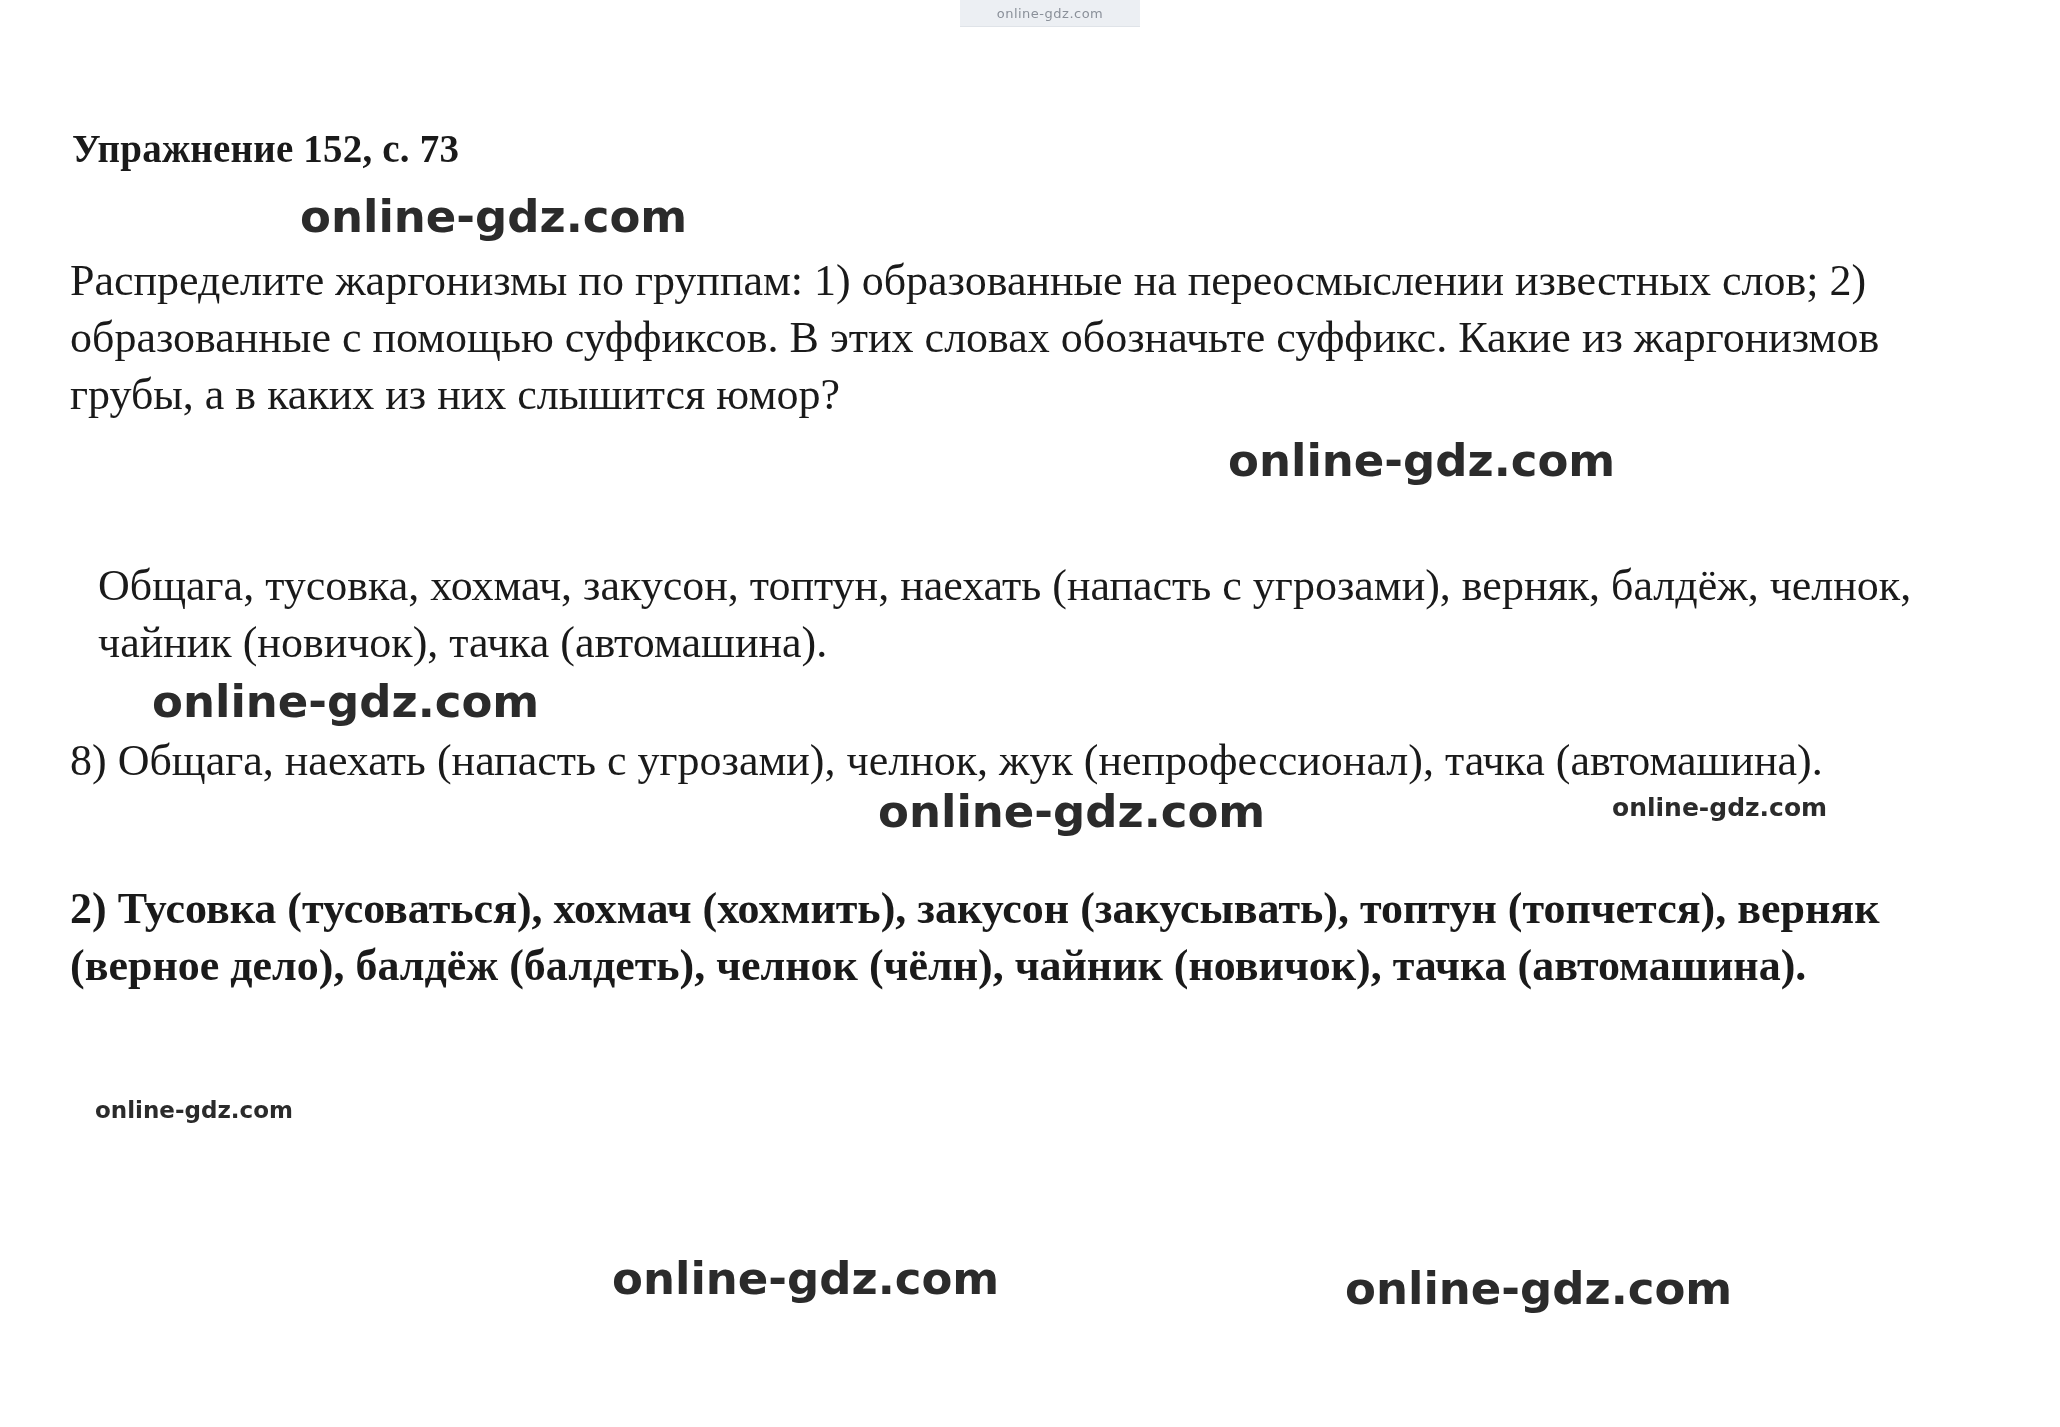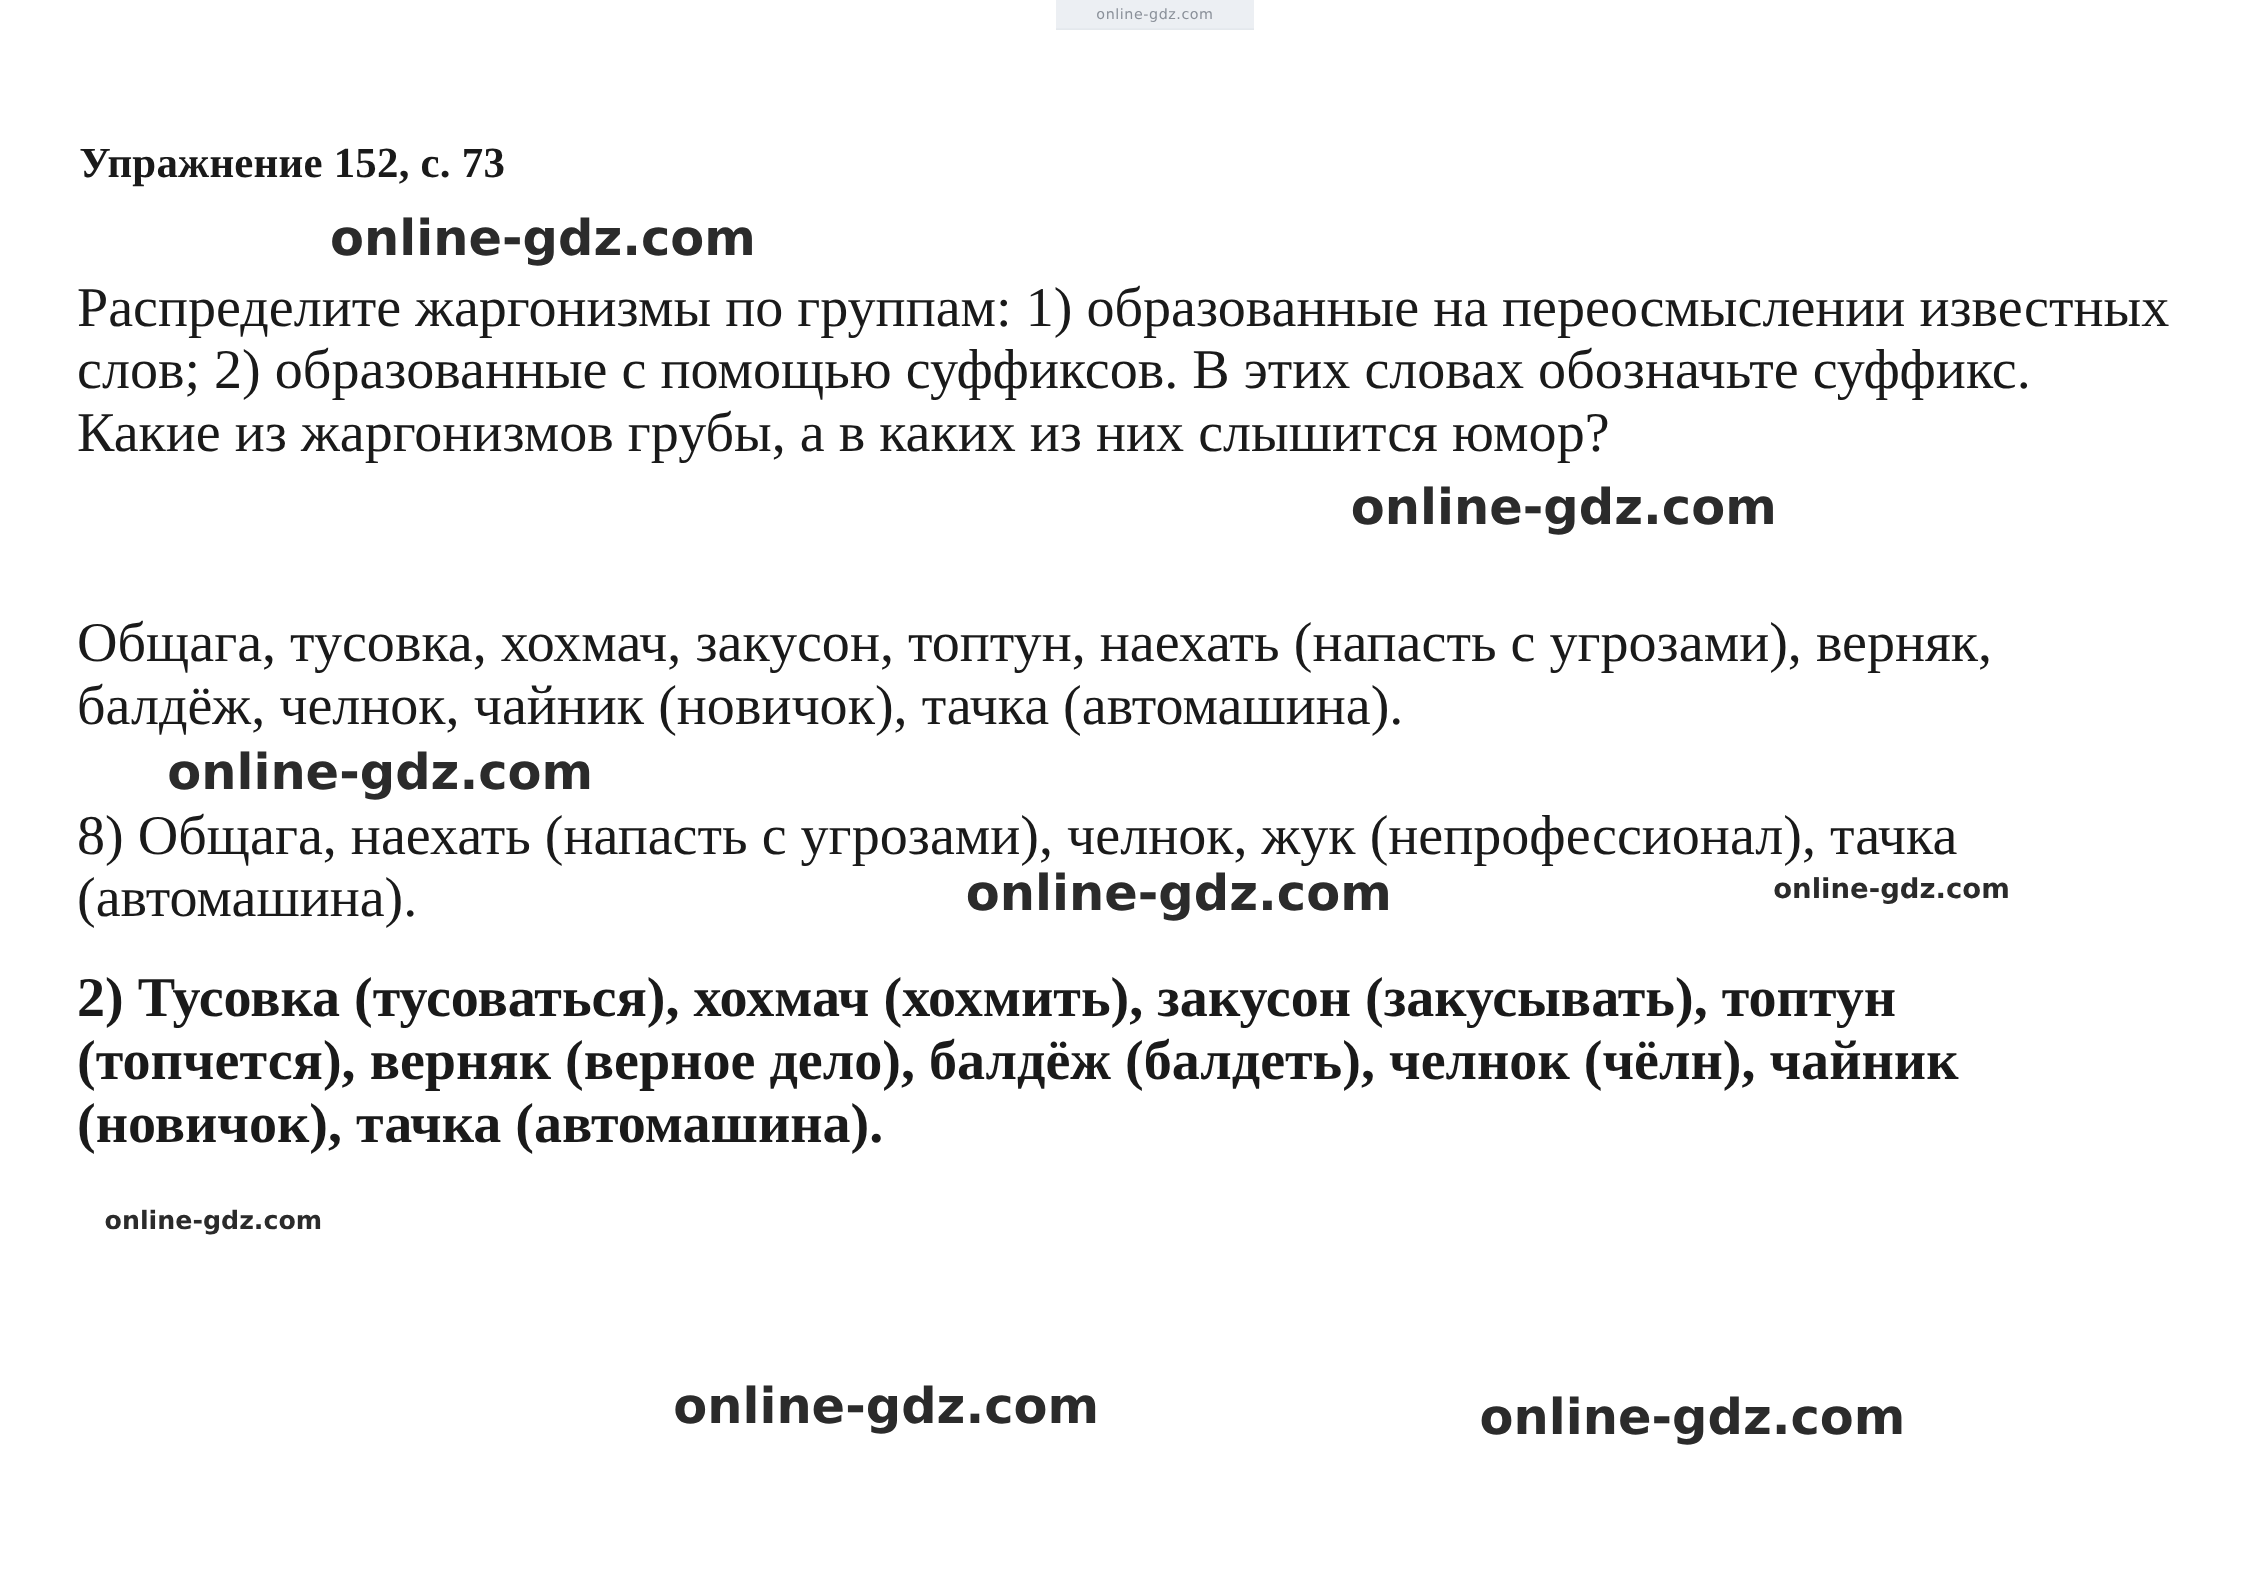--- a/index.html
+++ b/index.html
@@ -44,27 +44,27 @@
     left: 72px;
     top: 126px;
     font-size: 39px;
     font-weight: bold;
     letter-spacing: 0.2px;
   }
 
   .body-text {
     position: absolute;
     left: 70px;
-    font-size: 51px;
+    font-size: 44px;
     line-height: 57px;
     width: 1910px;
   }
 
   .para-task      { top: 252px; }
-  .para-words     { top: 557px; }
+  .para-words     { top: 557px; margin-left: 28px; }
   .para-group1    { top: 732px; }
   .para-group2    { top: 880px; font-weight: bold; }
   .para-rude      { top: 1130px; }
 
   
   .wm {
     position: absolute;
     font-family: "DejaVu Sans", sans-serif;
     font-weight: bold;
     color: #2b2b2b;

